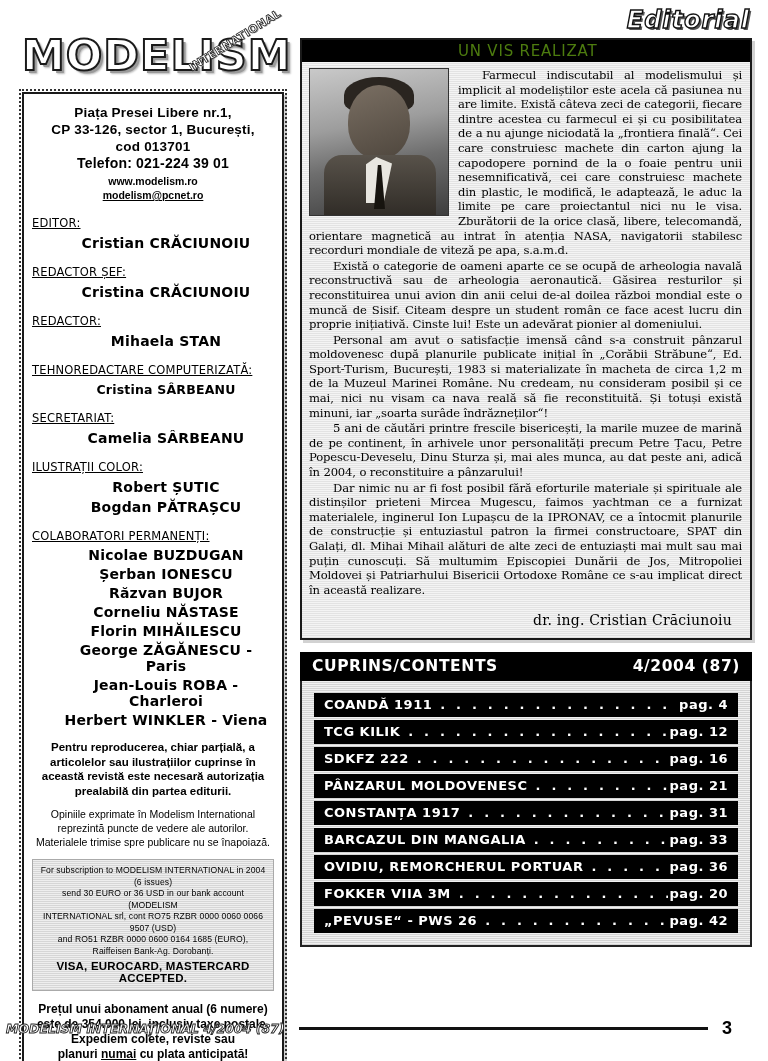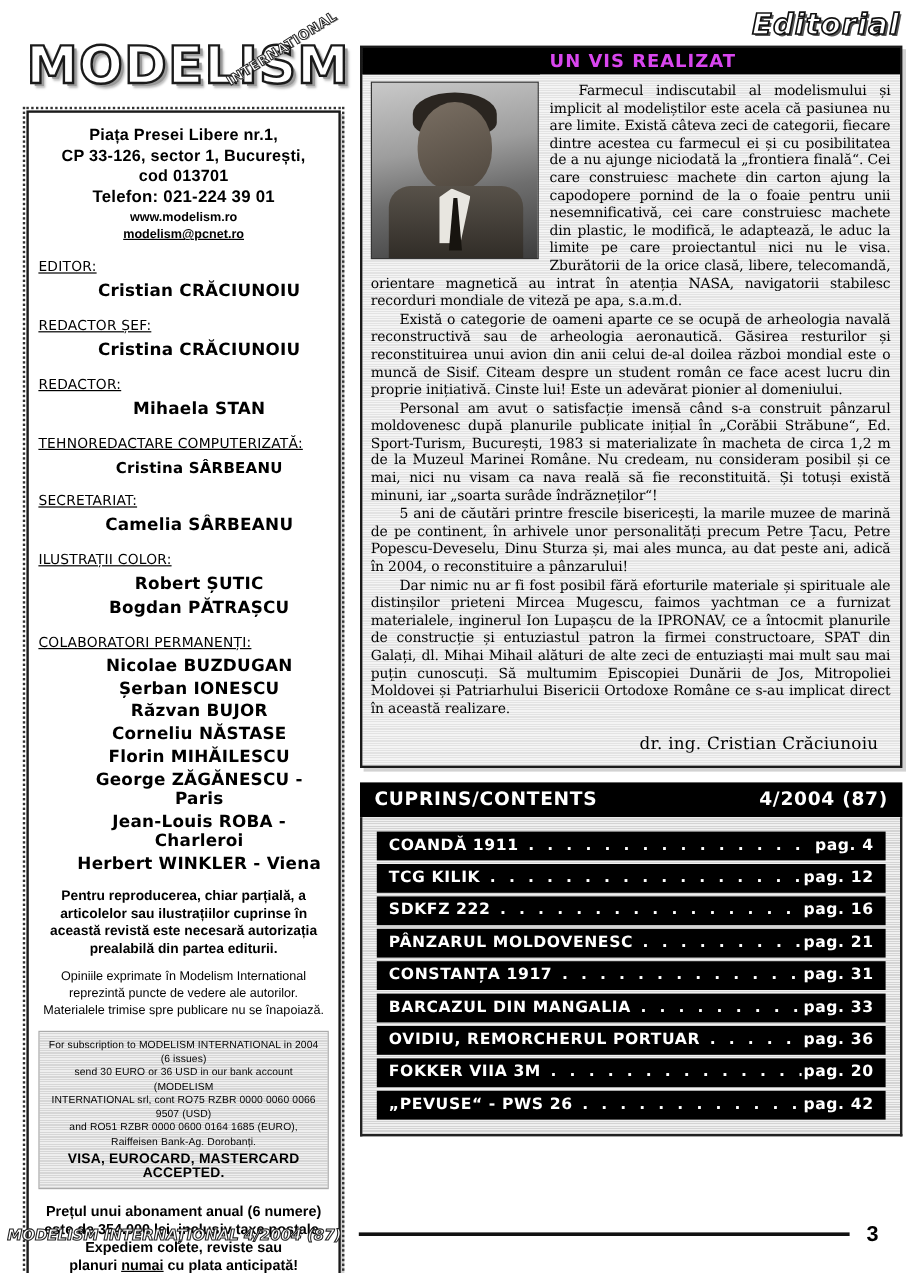--- a/index.html
+++ b/index.html
@@ -104,21 +104,21 @@
     background: repeating-linear-gradient(0deg, #e3e3e3 0 1px, #f4f4f4 1px 2px);
     padding: 0 0 8px 0;
     box-shadow: 3px 3px 0 #d2d2d2;
   }
   .art-header {
     display: flex; align-items: stretch;
     background: #000; height: 22px;
   }
   .art-header .spacer { width: 148px; background: #000; }
   .art-title {
-    color: #d946ef; font-weight: bold; font-size: 15px;
+    color: #4d7c0f; font-weight: normal; font-size: 15px;
     font-family: "DejaVu Sans", sans-serif;
     letter-spacing: .8px; padding-left: 8px; line-height: 22px;
   }
   .art-body { padding: 6px 8px 0 7px; }
   .photo {
     float: left; width: 140px; height: 148px;
     margin: 0 9px 4px 0;
     border: 1px solid #333;
     background: linear-gradient(170deg,#c9c9c9 0%,#9d9d9d 38%,#6e6e6e 62%,#3d3d3d 100%);
     position: relative; overflow: hidden;

